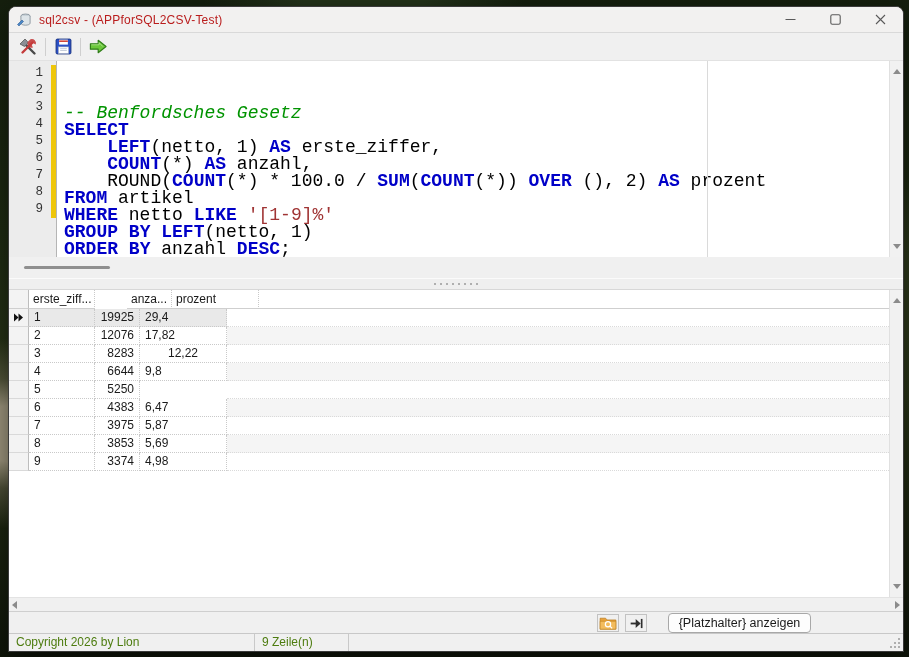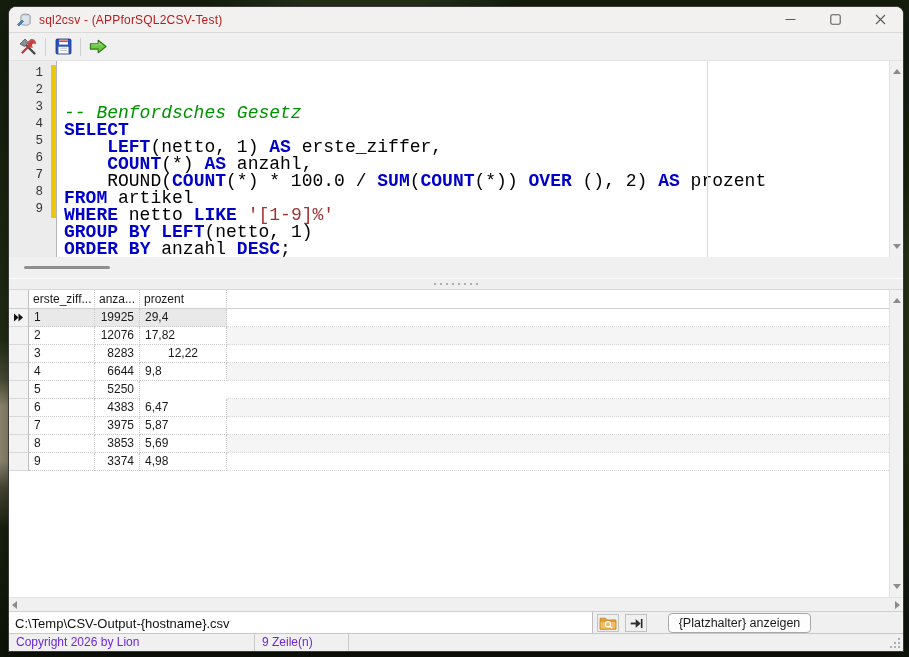--- a/index.html
+++ b/index.html
@@ -101,21 +101,21 @@
     align-items:center; justify-content:center; background:#f0f0f0; border:1px solid #c2c2c2; }
   .mini-btn.folder{ left:588px; }
   .mini-btn.export{ left:616px; }
   .ph-btn{ position:absolute; left:659px; top:1px; width:143px; height:20px;
     background:#fdfdfd; border:1px solid #a8a8a8; border-radius:4px;
     font-size:12.5px; color:#1a1a1a; text-align:center; line-height:18px;
     font-family:"Liberation Sans", sans-serif; }
 
   
   .statusbar{ position:relative; height:18px; background:#f0f0f0; border-top:1px solid #c8c8c8;
-    display:flex; font-size:12px; color:#6d28d9; }
+    display:flex; font-size:12px; color:#4d7c0f; }
   .sb-panel{ height:100%; line-height:17px; padding-left:7px; border-right:1px solid #c9c9c9;
     white-space:nowrap; overflow:hidden; }
   .sb-panel.p1{ width:246px; } .sb-panel.p2{ width:176px; } .sb-panel.p3{ width:94px; }
   .sb-panel.p4{ flex:1; border-right:none; }
   .grip{ position:absolute; right:2px; bottom:2px; }
 </style>
 </head>
 <body>
 
 <div class="window">
@@ -214,21 +214,21 @@
       <span class="dot"></span>
       <span class="dot"></span>
   </div>
 
   <div class="grid">
     <div class="grid-inner">
       <div class="ghead">
         <div class="corner"></div>
         <div style="display:flex">
             <div class="gh" style="width: 66px;">erste_ziff...</div>
-            <div class="gh" style="width: 45px;">anza...</div>
+            <div class="gh" style="width: 45px; margin-left: 32px;">anza...</div>
             <div class="gh" style="width: 87px;">prozent</div>
           </div>
         <div class="ghfill"></div>
       </div>
       <div>
           <div class="grow current">
             <div class="rowhdr">
               <svg width="11" height="9" viewBox="0 0 12 10">
                 <path d="M1 0.5 L6 5 L1 9.5 Z" fill="#111"></path>
                 <path d="M6 0.5 L11 5 L6 9.5 Z" fill="#111"></path>
@@ -301,21 +301,20 @@
       <div class="arr up"></div>
       <div class="arr down"></div>
     </div>
     <div class="grid-hscroll">
       <div class="harr left"></div>
       <div class="harr right"></div>
     </div>
   </div>
 
   <div class="pathbar">
-    <input class="path-input" type="text" value="C:\Temp\CSV-Output-{hostname}.csv" style="">
     <div class="mini-btn folder">
       <svg width="18" height="14" viewBox="0 0 20 16">
         <path d="M1 2.5 h6.2 l1.8 2 H19 v10.5 H1 Z" fill="#e9a23b" stroke="#b97a18" stroke-width=".8"></path>
         <path d="M1 6 H19 V15 H1 Z" fill="#f3bc5e" stroke="#b97a18" stroke-width=".6"></path>
         <circle cx="10" cy="9.5" r="3" fill="none" stroke="#ffffff" stroke-width="1.4"></circle>
         <line x1="12.2" y1="11.7" x2="14.8" y2="14.2" stroke="#ffffff" stroke-width="1.4"></line>
       </svg>
     </div>
     <div class="mini-btn export">
       <svg width="15" height="15" viewBox="0 0 18 18">

